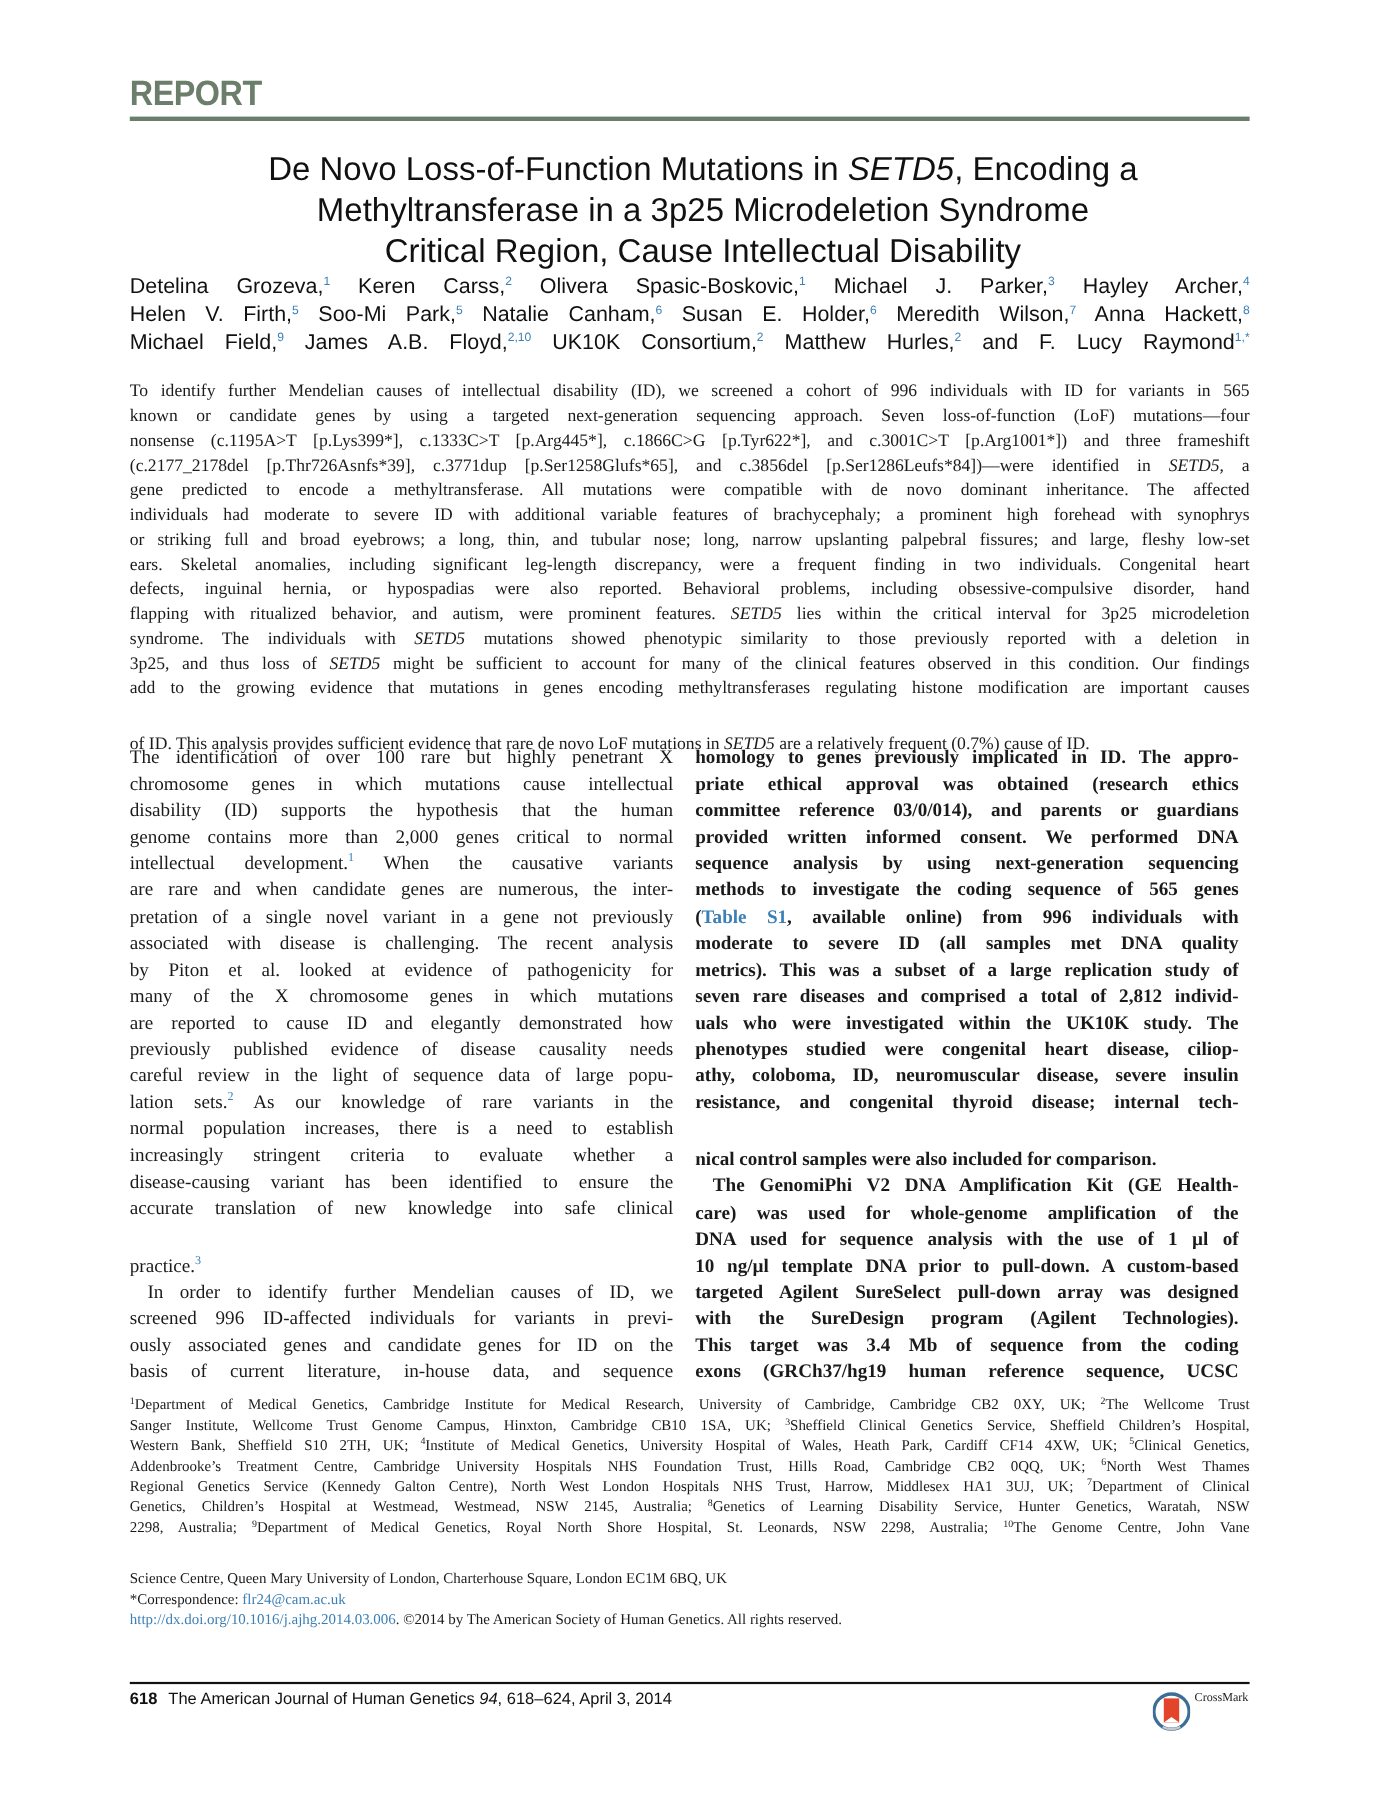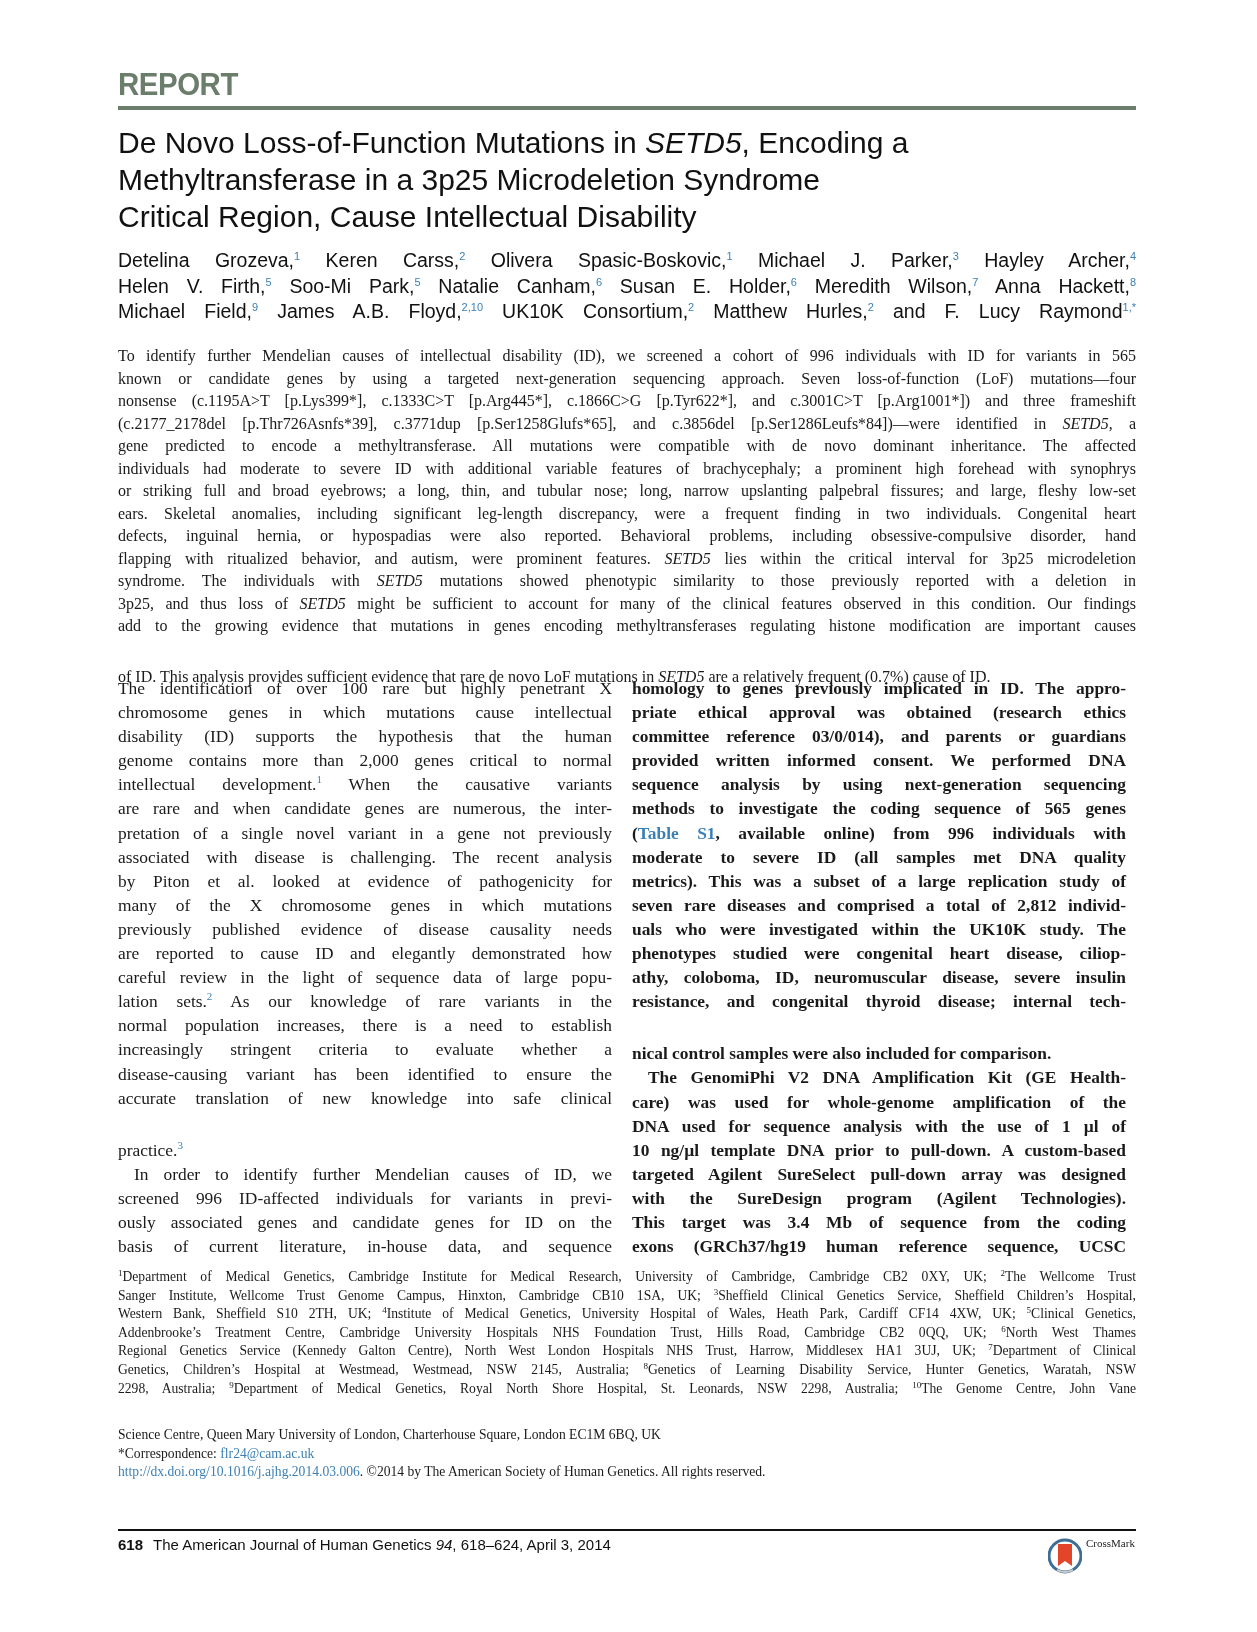--- a/index.html
+++ b/index.html
@@ -29,21 +29,21 @@
   .crossmark { position: absolute; top: 1537px; left: 930px; display: flex; align-items: flex-start; gap: 4px; }
   .crossmark-text { font-family: "Liberation Serif", serif; font-size: 11px; color: #222; }
 </style>
 </head>
 <body>
 
 <div class="page">
   <div class="report-label">REPORT</div>
   <div class="report-rule"></div>
 
-  <h1 class="title" style="margin:0;font-weight:normal;">
+  <h1 class="title" style="margin:12px;font-weight:normal;text-align:center;">
     <span class="line"><span>De Novo Loss-of-Function Mutations in </span><em>SETD5</em><span>, Encoding a</span></span>
     <span class="line">Methyltransferase in a 3p25 Microdeletion Syndrome</span>
     <span class="line">Critical Region, Cause Intellectual Disability</span>
   </h1>
 
   <div class="authors">
     <span class="aline" id="author-line-0"><span>Detelina Grozeva,<sup class="aff">1</sup></span> <span>Keren Carss,<sup class="aff">2</sup></span> <span>Olivera Spasic-Boskovic,<sup class="aff">1</sup></span> <span>Michael J. Parker,<sup class="aff">3</sup></span> <span>Hayley Archer,<sup class="aff">4</sup></span></span>
     <span class="aline" id="author-line-1"><span>Helen V. Firth,<sup class="aff">5</sup></span> <span>Soo-Mi Park,<sup class="aff">5</sup></span> <span>Natalie Canham,<sup class="aff">6</sup></span> <span>Susan E. Holder,<sup class="aff">6</sup></span> <span>Meredith Wilson,<sup class="aff">7</sup></span> <span>Anna Hackett,<sup class="aff">8</sup></span></span>
     <span class="aline last" id="author-line-2" style="text-align-last: justify;"><span>Michael Field,<sup class="aff">9</sup></span> <span>James A.B. Floyd,<sup class="aff">2,10</sup></span> <span>UK10K Consortium,<sup class="aff">2</sup></span> <span>Matthew Hurles,<sup class="aff">2</sup></span> <span>and F. Lucy Raymond<sup class="aff">1,*</sup></span></span>
   </div>
@@ -69,22 +69,22 @@
       <span class="l">The identification of over 100 rare but highly penetrant X</span>
       <span class="l">chromosome genes in which mutations cause intellectual</span>
       <span class="l">disability (ID) supports the hypothesis that the human</span>
       <span class="l">genome contains more than 2,000 genes critical to normal</span>
       <span class="l">intellectual development.<sup class="ref">1</sup> When the causative variants</span>
       <span class="l">are rare and when candidate genes are numerous, the inter-</span>
       <span class="l">pretation of a single novel variant in a gene not previously</span>
       <span class="l">associated with disease is challenging. The recent analysis</span>
       <span class="l">by Piton et al. looked at evidence of pathogenicity for</span>
       <span class="l">many of the X chromosome genes in which mutations</span>
+      <span class="l">are reported to cause ID and elegantly demonstrated how</span>
       <span class="l">previously published evidence of disease causality needs</span>
-      <span class="l">are reported to cause ID and elegantly demonstrated how</span>
       <span class="l">careful review in the light of sequence data of large popu-</span>
       <span class="l">lation sets.<sup class="ref">2</sup> As our knowledge of rare variants in the</span>
       <span class="l">normal population increases, there is a need to establish</span>
       <span class="l">increasingly stringent criteria to evaluate whether a</span>
       <span class="l">disease-causing variant has been identified to ensure the</span>
       <span class="l">accurate translation of new knowledge into safe clinical</span>
       <span class="l last">practice.<sup class="ref">3</sup></span>
       <span class="l indent">In order to identify further Mendelian causes of ID, we</span>
       <span class="l">screened 996 ID-affected individuals for variants in previ-</span>
       <span class="l">ously associated genes and candidate genes for ID on the</span>

